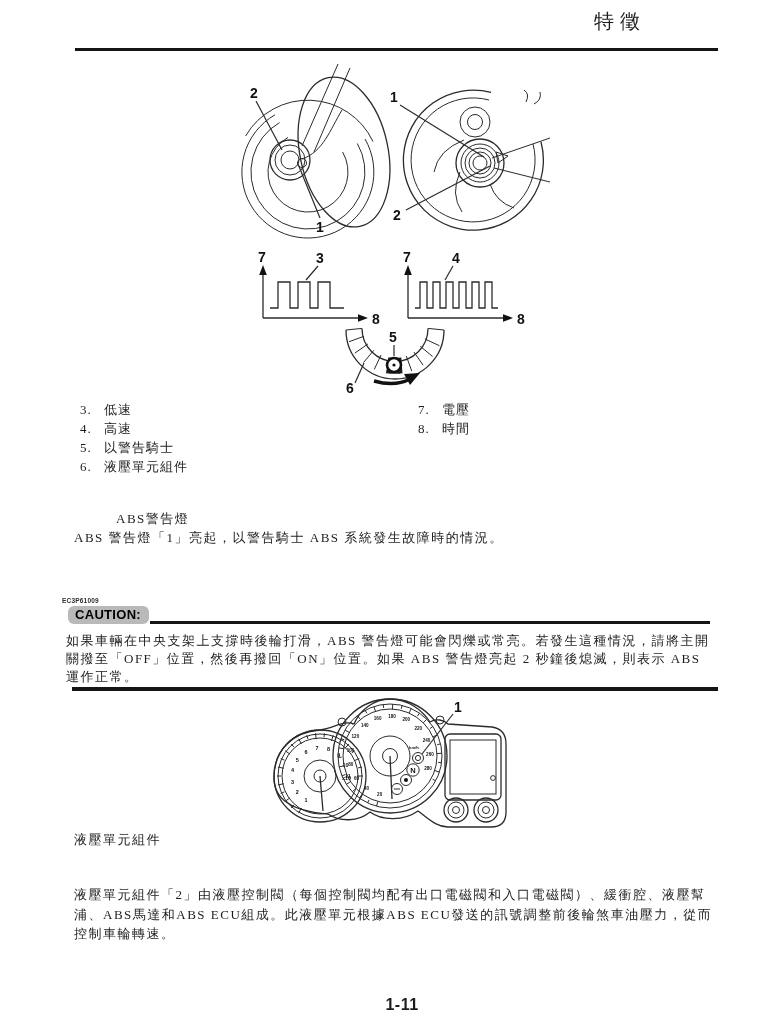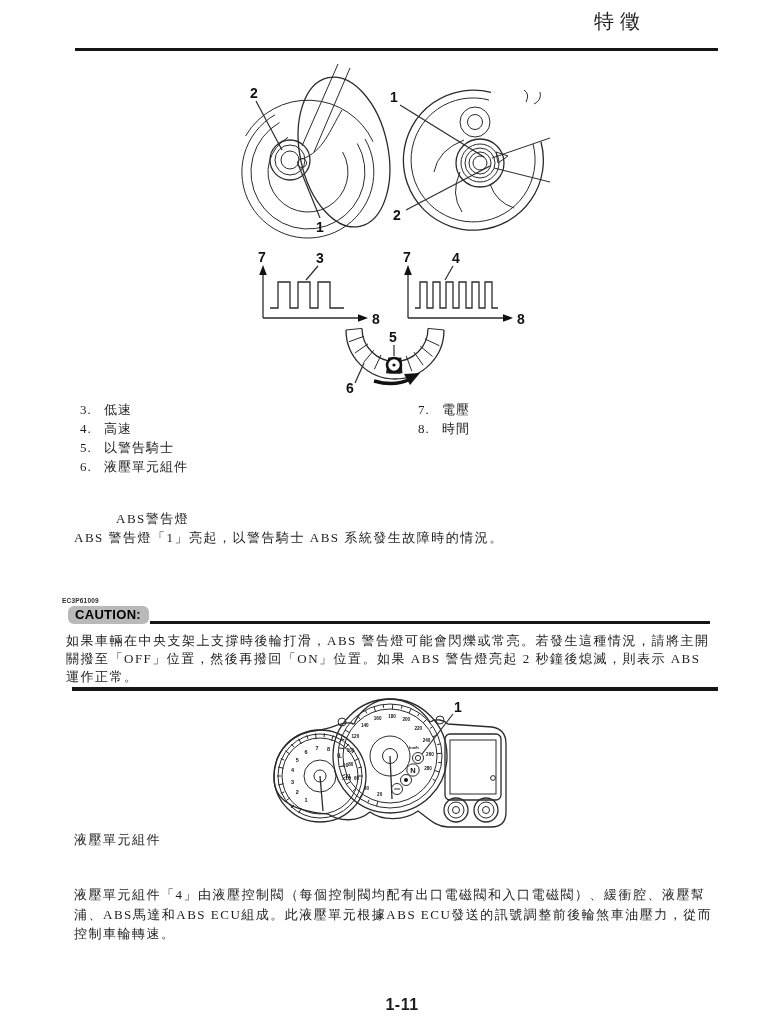--- a/index.html
+++ b/index.html
@@ -300,16 +300,16 @@
       <circle class="lineart thin" cx="194" cy="116" r="3.5"></circle>
       <circle class="lineart" cx="224" cy="116" r="12"></circle>
       <circle class="lineart thin" cx="224" cy="116" r="8"></circle>
       <circle class="lineart thin" cx="224" cy="116" r="3.5"></circle>
     </g>
     <text class="callout" x="192" y="18">1</text>
     <line class="leader" x1="191" y1="20" x2="160" y2="60"></line>
   </svg>
 
   <div class="abs cjk" style="left:74px;top:830px;font-family:Liberation Serif, serif;">液壓單元組件</div>
-  <div class="abs cjk" style="left:74px;top:885px;width:650px;line-height:19.5px;">液壓單元組件「4」由液壓控制閥（每個控制閥均配有出口電磁閥和入口電磁閥）、緩衝腔、液壓幫浦、ABS馬達和ABS ECU組成。此液壓單元根據ABS ECU發送的訊號調整前後輪煞車油壓力，從而控制車輪轉速。</div>
+  <div class="abs cjk" style="left:74px;top:885px;width:650px;line-height:19.5px;">液壓單元組件「2」由液壓控制閥（每個控制閥均配有出口電磁閥和入口電磁閥）、緩衝腔、液壓幫浦、ABS馬達和ABS ECU組成。此液壓單元根據ABS ECU發送的訊號調整前後輪煞車油壓力，從而控制車輪轉速。</div>
 
   <div class="abs page-number" style="left:0;right:0;top:996px;margin-left:28px;">1-11</div>
 </div>
 
 </body></html>

